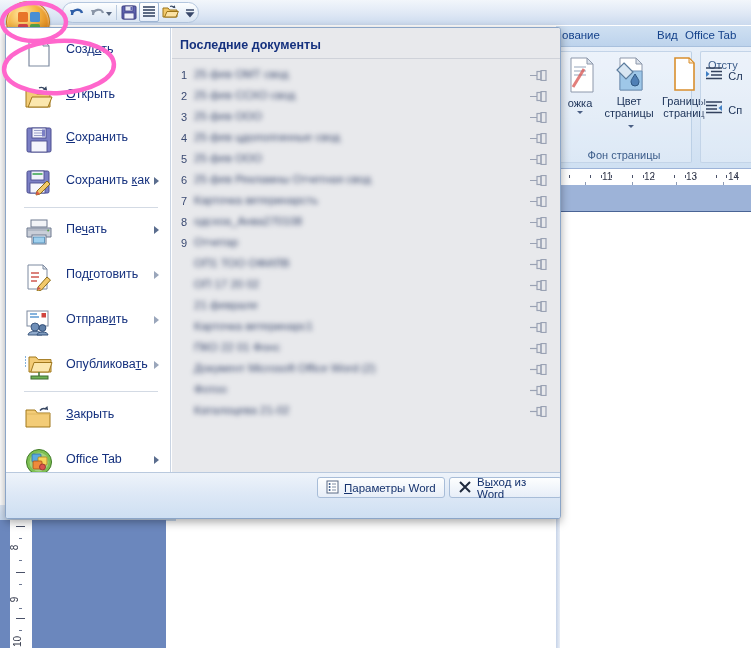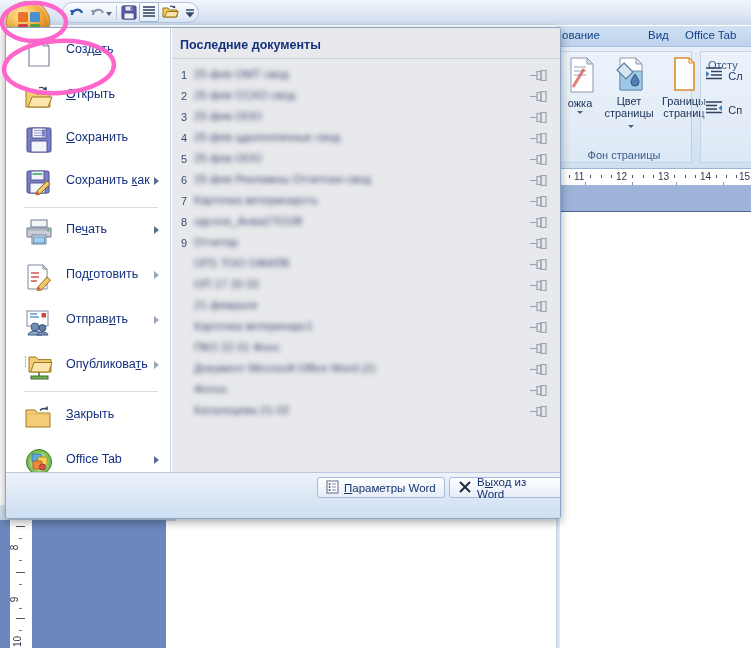--- a/index.html
+++ b/index.html
@@ -65,21 +65,21 @@
 
   .rsmall { position:absolute; color:#20365b; font-size:11px; white-space:nowrap; }
 
   
   .ruler-h {
     position:absolute; left:556px; top:168px; width:195px; height:18px;
     background:#ffffff; border-top:1px solid #9db3d8; border-bottom:1px solid #9db3d8;
     overflow:hidden;
   }
   .ruler-h-fill { position:absolute; inset:0; background:#ffffff; }
-  .rnum { position:absolute; top:2px; font-size:10px; color:#33384a; }
+  .rnum { position:absolute; top:2px; font-size:10px; color:#33384a;margin-left:28px; }
   .rtick { position:absolute; top:6px; width:1px; height:3px; background:#4a5168; }
   .rtick-lo { position:absolute; top:13px; width:1px; height:4px; background:#8d9bb5; }
 
   .doc-blueband {
     position:absolute; left:556px; top:186px; width:195px; height:26px;
     background:#9db3d8; border-bottom:1px solid #4a6495;
   }
   .doc-page-right {
     position:absolute; left:560px; top:212px; width:191px; height:436px; background:#ffffff;
   }
@@ -176,21 +176,21 @@
   
   .annot { position:absolute; pointer-events:none; }
 </style>
 </head>
 <body>
 
 <div id="app-background"></div>
 
 <div class="ribbon-tabs">
   <div class="ribbon-tab" style="left:6px;">ование</div>
-  <div class="ribbon-tab" style="left:92px;">Вид</div>
+  <div class="ribbon-tab" style="left:101px;">Вид</div>
   <div class="ribbon-tab" style="left:129px;">Office Tab</div>
 </div>
 
 <div class="ribbon-body">
 
   <div class="rgroup" style="left:0px; width:136px;">
     <div class="rgroup-box"></div>
 
     <div class="rbtn" style="left:44px; top:6px; width:58px;">
       <span class="ricon">

